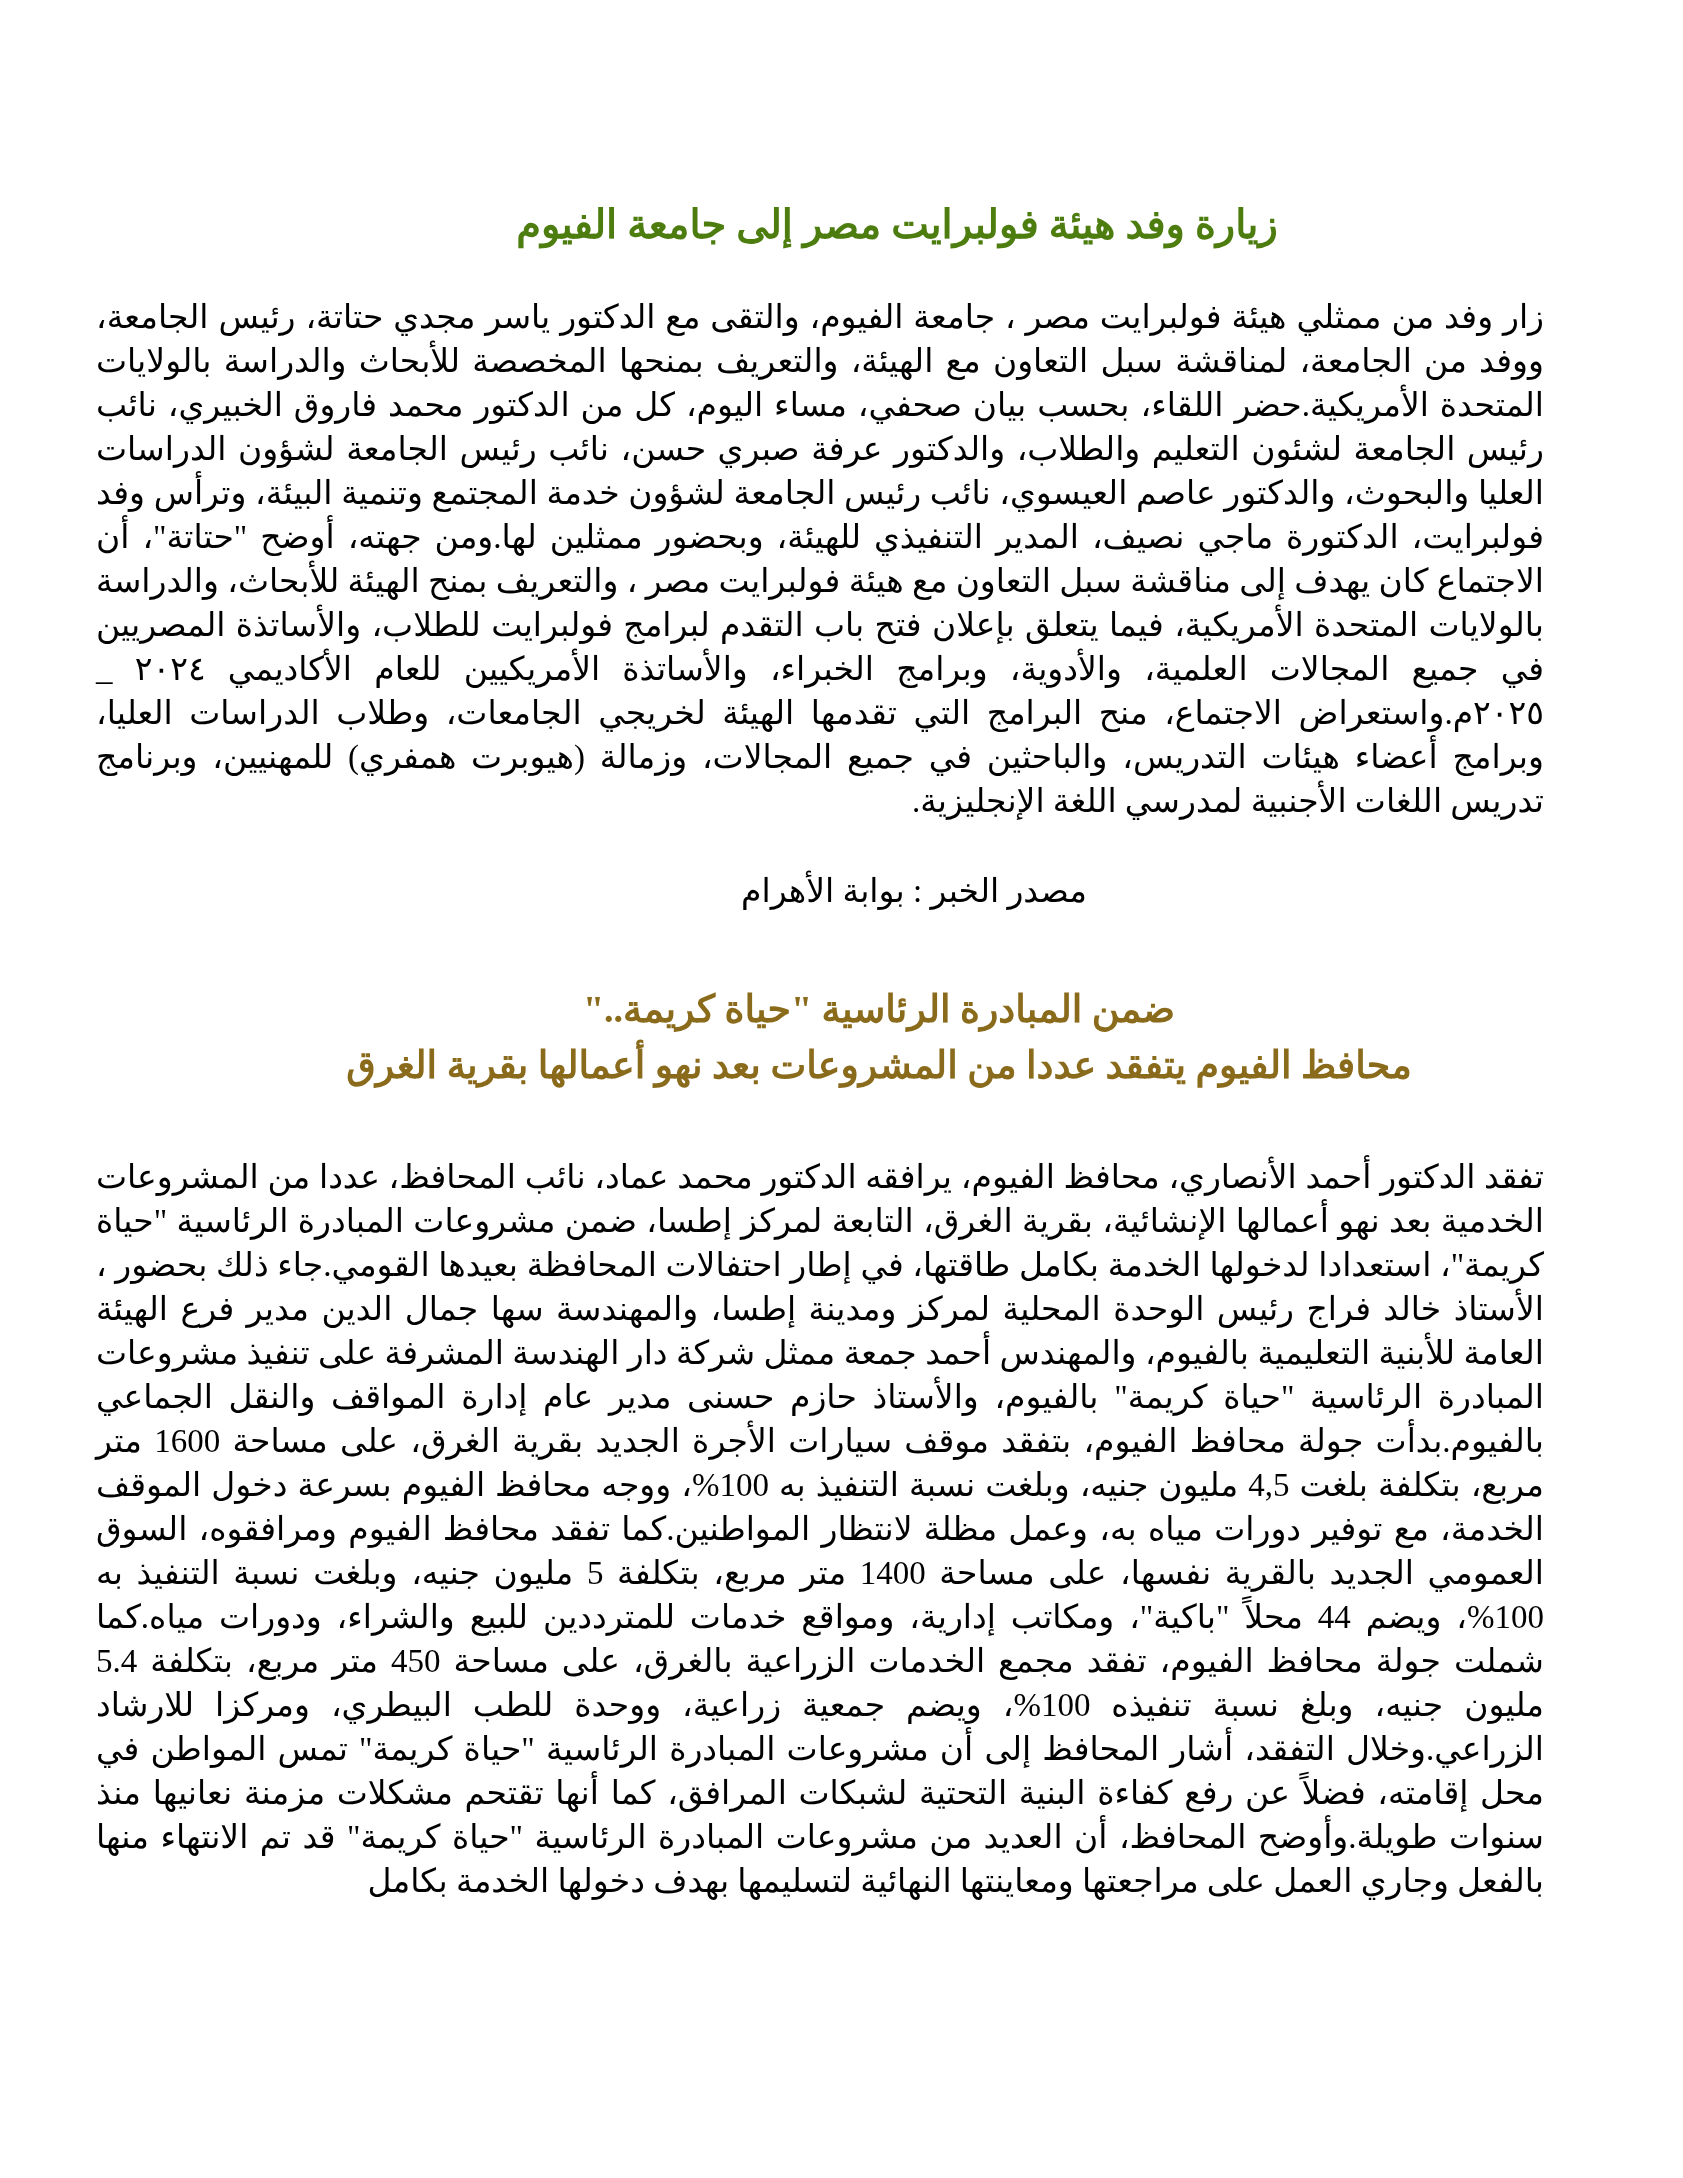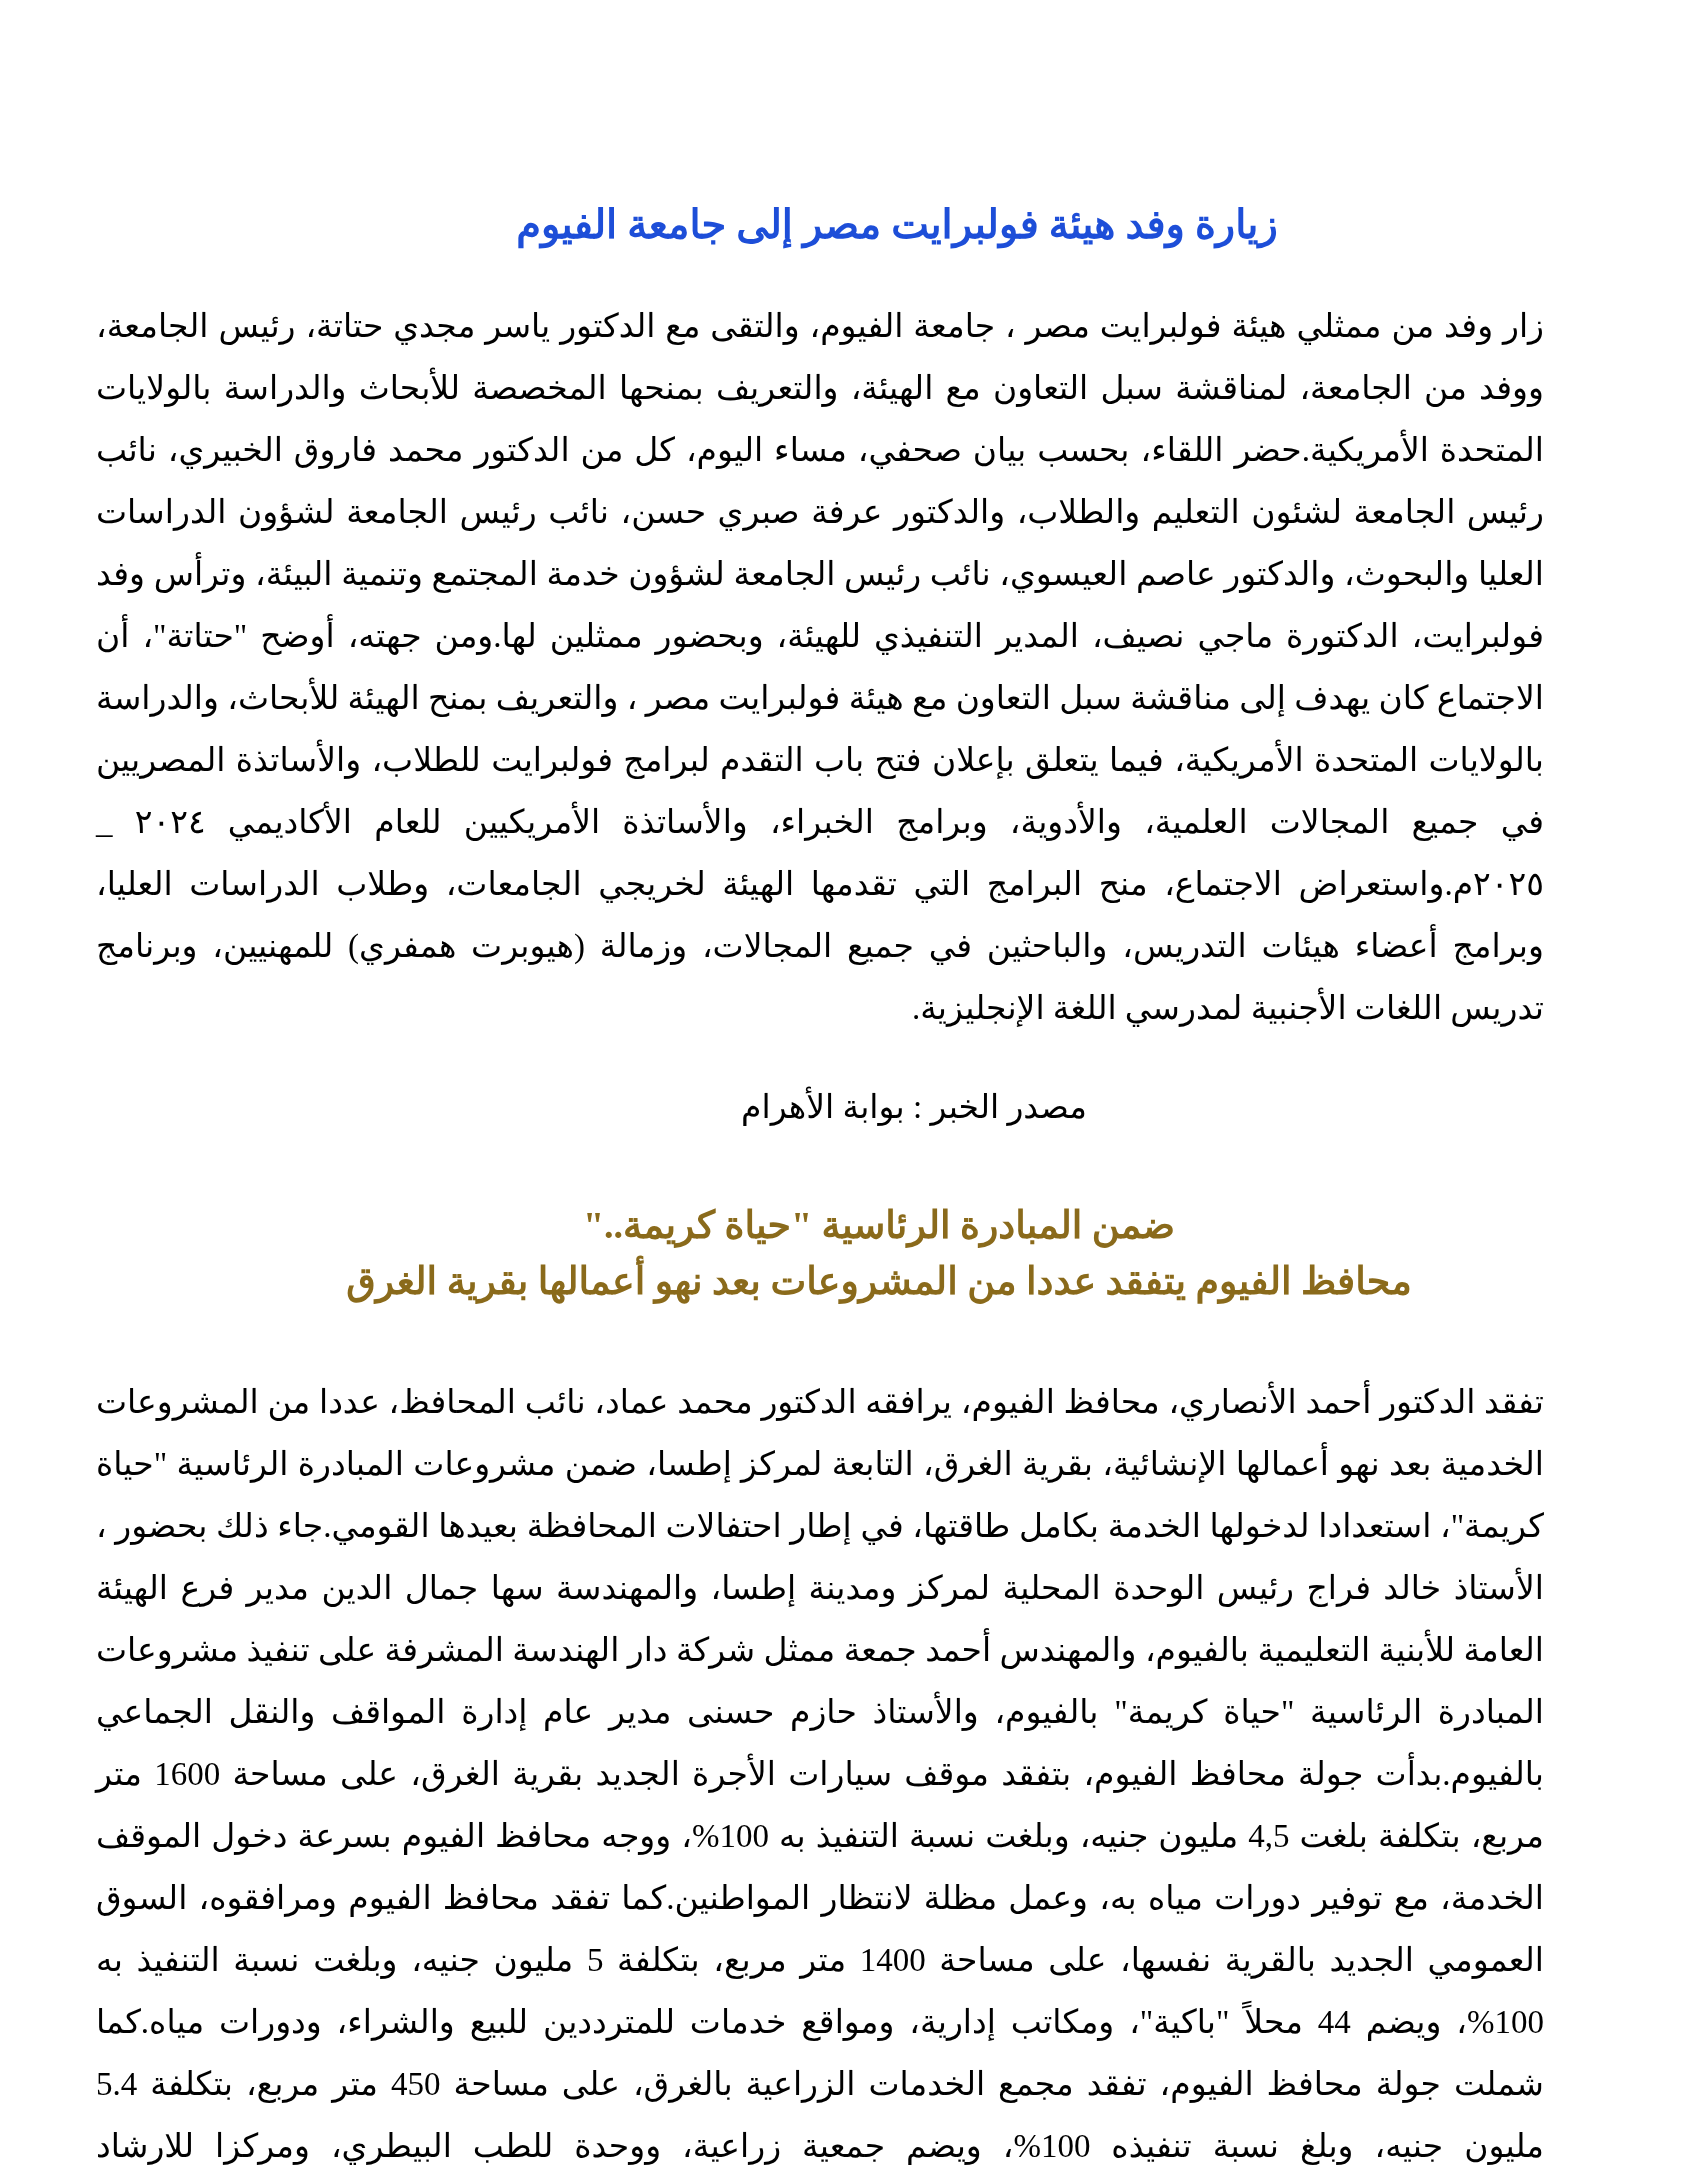--- a/index.html
+++ b/index.html
@@ -21,28 +21,28 @@
     box-sizing: border-box;
     width: 1683px;
   }
   .article-title-1 {
     margin: 0;
     margin-top: 198px;
     font-size: 40px;
     line-height: 53px;
     font-weight: bold;
     text-align: center;
-    color: #1d4ed8;
+    color: #4d7c0f;
     position: relative;
     right: -77px; 
   }
   .body-para {
     margin: 0;
     font-size: 33px;
-    line-height: 62px;
+    line-height: 44px;
     text-align: justify;
     text-align-last: right;
   }
   .para-1 { margin-top: 44px; }
   .para-2 { margin-top: 62px; }
   .source-block {
     margin-top: 46px;
     margin-left: 188px; 
     font-size: 33px;
     line-height: 45px;

